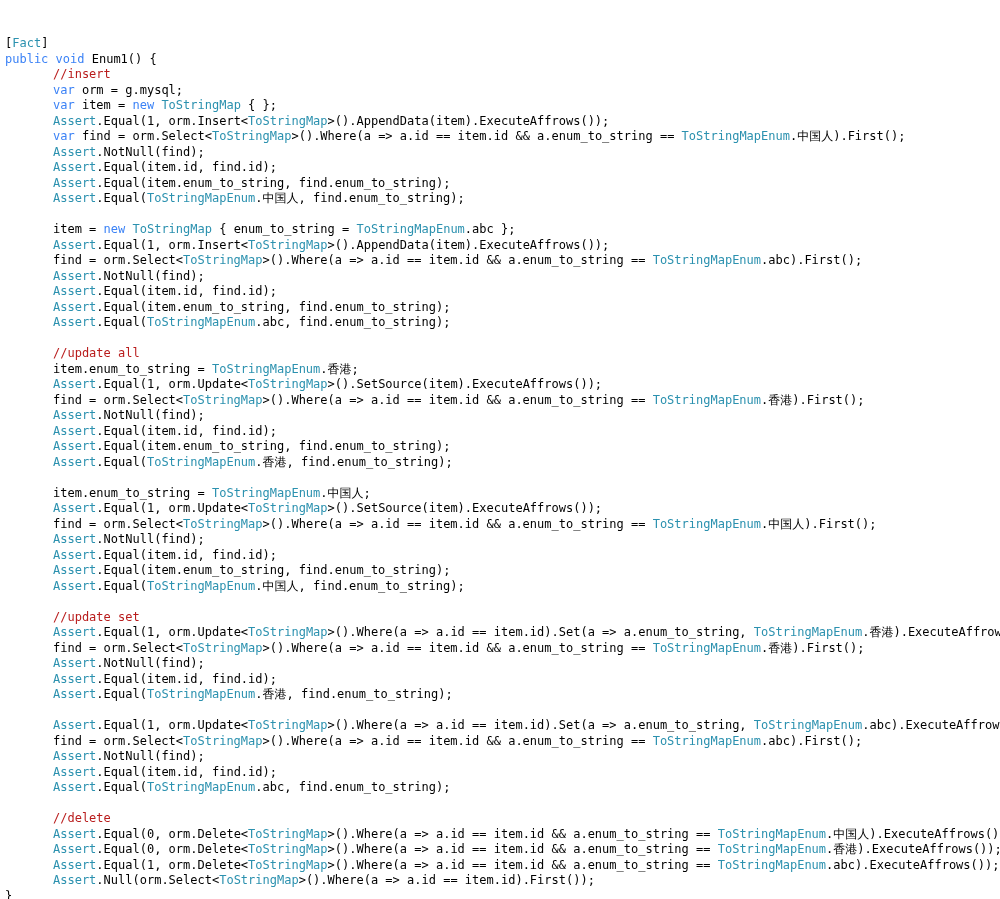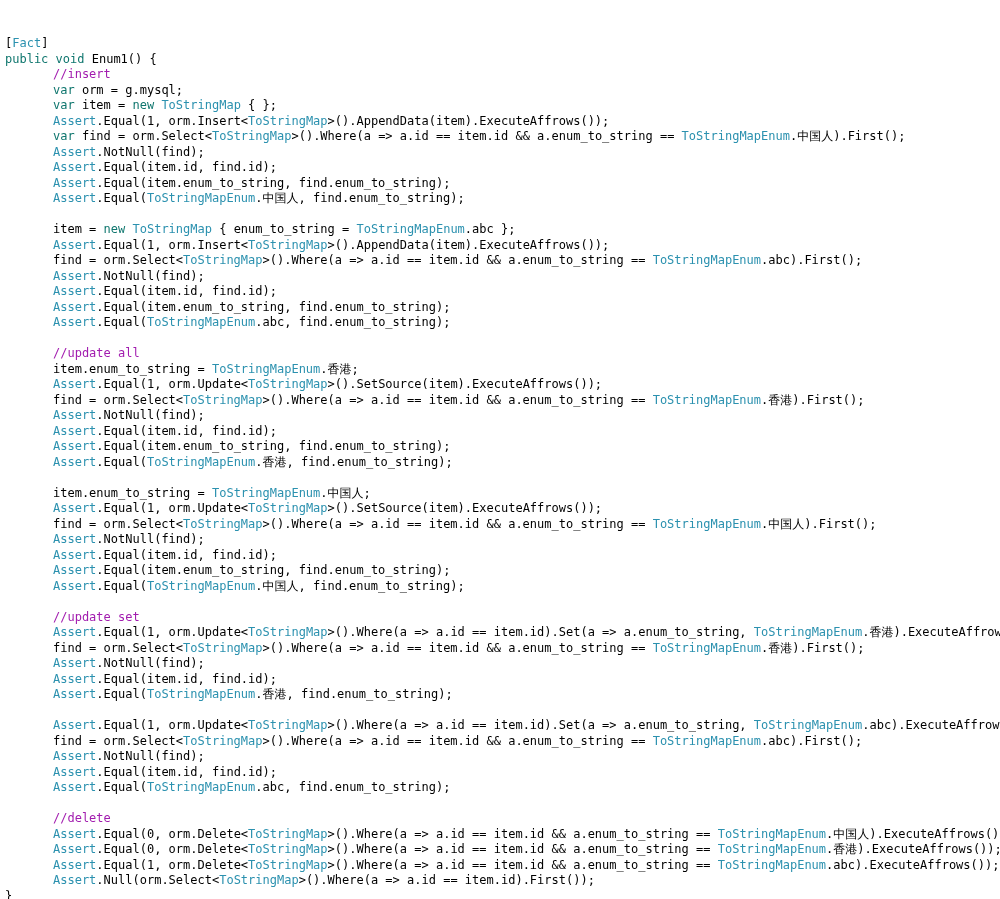--- a/index.html
+++ b/index.html
@@ -1,17 +1,17 @@
 <!DOCTYPE html>
 <html><head>
 <meta charset="utf-8">
 <style>
 body{margin:0;padding:5px;font-family:Consolas,Monaco,monospace;font-size:12px;background:#fff;color:#000;line-height:15.5px;white-space:pre}
-.k{color:#0f766e}
+.k{color:#3b82f6}
 .t{color:#2b91af}
-.c{color:#a21caf}
+.c{color:#b91c1c}
 .i2{margin-left:48px}
 </style>
 </head>
 <body>
 
 <div><div>[<span class="t">Fact</span>]</div><div><span class="k">public</span> <span class="k">void</span><span> Enum1() {</span></div><div class="i2 c">//insert</div><div class="i2"><span class="k">var</span><span> orm = g.mysql;</span></div><div class="i2"><span class="k">var</span><span> item = </span><span class="k">new</span><span class="t"> ToStringMap</span><span> { };</span></div><div class="i2"><span class="t">Assert</span><span>.Equal(1, orm.Insert&lt;</span><span class="t">ToStringMap</span><span>&gt;().AppendData(item).ExecuteAffrows());</span></div><div class="i2"><span class="k">var</span><span> find = orm.Select&lt;</span><span class="t">ToStringMap</span><span>&gt;().Where(a =&gt; a.id == item.id &amp;&amp; a.enum_to_string == </span><span class="t">ToStringMapEnum</span><span>.中国人).First();</span></div><div class="i2"><span class="t">Assert</span><span>.NotNull(find);</span></div><div class="i2"><span class="t">Assert</span><span>.Equal(item.id, find.id);</span></div><div class="i2"><span class="t">Assert</span><span>.Equal(item.enum_to_string, find.enum_to_string);</span></div><div class="i2"><span class="t">Assert</span><span>.Equal(</span><span class="t">ToStringMapEnum</span><span>.中国人, find.enum_to_string);</span></div><div class="i2"> </div><div class="i2"><span>item = </span><span class="k">new</span><span class="t"> ToStringMap</span><span> { enum_to_string = </span><span class="t">ToStringMapEnum</span><span>.abc };</span></div><div class="i2"><span class="t">Assert</span><span>.Equal(1, orm.Insert&lt;</span><span class="t">ToStringMap</span><span>&gt;().AppendData(item).ExecuteAffrows());</span></div><div class="i2"><span>find = orm.Select&lt;</span><span class="t">ToStringMap</span><span>&gt;().Where(a =&gt; a.id == item.id &amp;&amp; a.enum_to_string == </span><span class="t">ToStringMapEnum</span><span>.abc).First();</span></div><div class="i2"><span class="t">Assert</span><span>.NotNull(find);</span></div><div class="i2"><span class="t">Assert</span><span>.Equal(item.id, find.id);</span></div><div class="i2"><span class="t">Assert</span><span>.Equal(item.enum_to_string, find.enum_to_string);</span></div><div class="i2"><span class="t">Assert</span><span>.Equal(</span><span class="t">ToStringMapEnum</span><span>.abc, find.enum_to_string);</span></div><div class="i2"> </div><div class="i2 c">//update all</div><div class="i2"><span>item.enum_to_string = </span><span class="t">ToStringMapEnum</span><span>.香港;</span></div><div class="i2"><span class="t">Assert</span><span>.Equal(1, orm.Update&lt;</span><span class="t">ToStringMap</span><span>&gt;().SetSource(item).ExecuteAffrows());</span></div><div class="i2"><span>find = orm.Select&lt;</span><span class="t">ToStringMap</span><span>&gt;().Where(a =&gt; a.id == item.id &amp;&amp; a.enum_to_string == </span><span class="t">ToStringMapEnum</span><span>.香港).First();</span></div><div class="i2"><span class="t">Assert</span><span>.NotNull(find);</span></div><div class="i2"><span class="t">Assert</span><span>.Equal(item.id, find.id);</span></div><div class="i2"><span class="t">Assert</span><span>.Equal(item.enum_to_string, find.enum_to_string);</span></div><div class="i2"><span class="t">Assert</span><span>.Equal(</span><span class="t">ToStringMapEnum</span><span>.香港, find.enum_to_string);</span></div><div class="i2"> </div><div class="i2"><span>item.enum_to_string = </span><span class="t">ToStringMapEnum</span><span>.中国人;</span></div><div class="i2"><span class="t">Assert</span><span>.Equal(1, orm.Update&lt;</span><span class="t">ToStringMap</span><span>&gt;().SetSource(item).ExecuteAffrows());</span></div><div class="i2"><span>find = orm.Select&lt;</span><span class="t">ToStringMap</span><span>&gt;().Where(a =&gt; a.id == item.id &amp;&amp; a.enum_to_string == </span><span class="t">ToStringMapEnum</span><span>.中国人).First();</span></div><div class="i2"><span class="t">Assert</span><span>.NotNull(find);</span></div><div class="i2"><span class="t">Assert</span><span>.Equal(item.id, find.id);</span></div><div class="i2"><span class="t">Assert</span><span>.Equal(item.enum_to_string, find.enum_to_string);</span></div><div class="i2"><span class="t">Assert</span><span>.Equal(</span><span class="t">ToStringMapEnum</span><span>.中国人, find.enum_to_string);</span></div><div class="i2"> </div><div class="i2 c">//update set</div><div class="i2"><span class="t">Assert</span><span>.Equal(1, orm.Update&lt;</span><span class="t">ToStringMap</span><span>&gt;().Where(a =&gt; a.id == item.id).Set(a =&gt; a.enum_to_string, </span><span class="t">ToStringMapEnum</span><span>.香港).ExecuteAffrows());</span></div><div class="i2"><span>find = orm.Select&lt;</span><span class="t">ToStringMap</span><span>&gt;().Where(a =&gt; a.id == item.id &amp;&amp; a.enum_to_string == </span><span class="t">ToStringMapEnum</span><span>.香港).First();</span></div><div class="i2"><span class="t">Assert</span><span>.NotNull(find);</span></div><div class="i2"><span class="t">Assert</span><span>.Equal(item.id, find.id);</span></div><div class="i2"><span class="t">Assert</span><span>.Equal(</span><span class="t">ToStringMapEnum</span><span>.香港, find.enum_to_string);</span></div><div class="i2"> </div><div class="i2"><span class="t">Assert</span><span>.Equal(1, orm.Update&lt;</span><span class="t">ToStringMap</span><span>&gt;().Where(a =&gt; a.id == item.id).Set(a =&gt; a.enum_to_string, </span><span class="t">ToStringMapEnum</span><span>.abc).ExecuteAffrows());</span></div><div class="i2"><span>find = orm.Select&lt;</span><span class="t">ToStringMap</span><span>&gt;().Where(a =&gt; a.id == item.id &amp;&amp; a.enum_to_string == </span><span class="t">ToStringMapEnum</span><span>.abc).First();</span></div><div class="i2"><span class="t">Assert</span><span>.NotNull(find);</span></div><div class="i2"><span class="t">Assert</span><span>.Equal(item.id, find.id);</span></div><div class="i2"><span class="t">Assert</span><span>.Equal(</span><span class="t">ToStringMapEnum</span><span>.abc, find.enum_to_string);</span></div><div class="i2"> </div><div class="i2 c">//delete</div><div class="i2"><span class="t">Assert</span><span>.Equal(0, orm.Delete&lt;</span><span class="t">ToStringMap</span><span>&gt;().Where(a =&gt; a.id == item.id &amp;&amp; a.enum_to_string == </span><span class="t">ToStringMapEnum</span><span>.中国人).ExecuteAffrows());</span></div><div class="i2"><span class="t">Assert</span><span>.Equal(0, orm.Delete&lt;</span><span class="t">ToStringMap</span><span>&gt;().Where(a =&gt; a.id == item.id &amp;&amp; a.enum_to_string == </span><span class="t">ToStringMapEnum</span><span>.香港).ExecuteAffrows());</span></div><div class="i2"><span class="t">Assert</span><span>.Equal(1, orm.Delete&lt;</span><span class="t">ToStringMap</span><span>&gt;().Where(a =&gt; a.id == item.id &amp;&amp; a.enum_to_string == </span><span class="t">ToStringMapEnum</span><span>.abc).ExecuteAffrows());</span></div><div class="i2"><span class="t">Assert</span><span>.Null(orm.Select&lt;</span><span class="t">ToStringMap</span><span>&gt;().Where(a =&gt; a.id == item.id).First());</span></div><div>}</div></div>
 
 
 </body></html>

